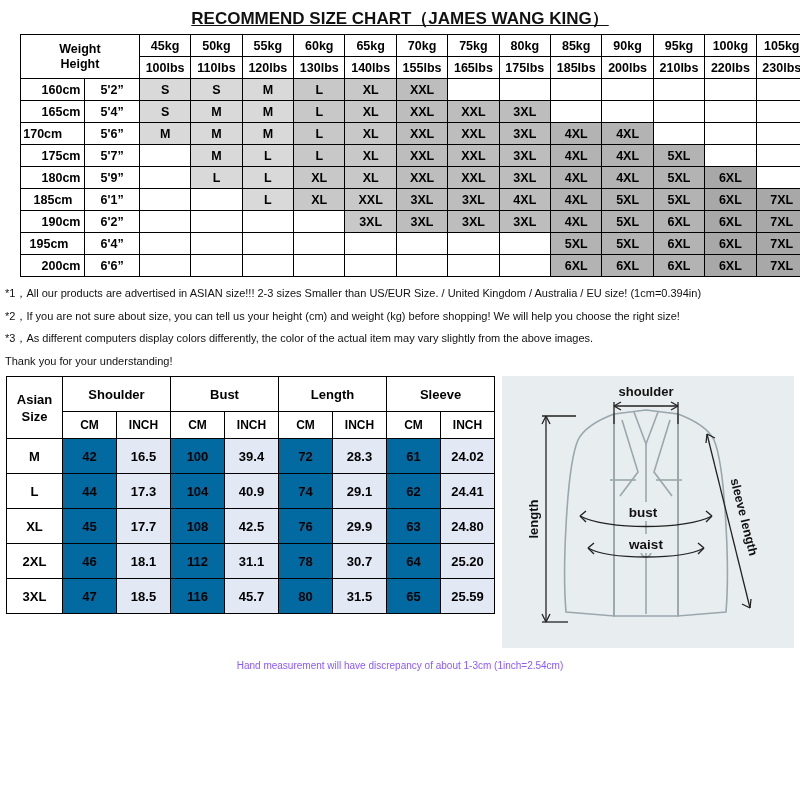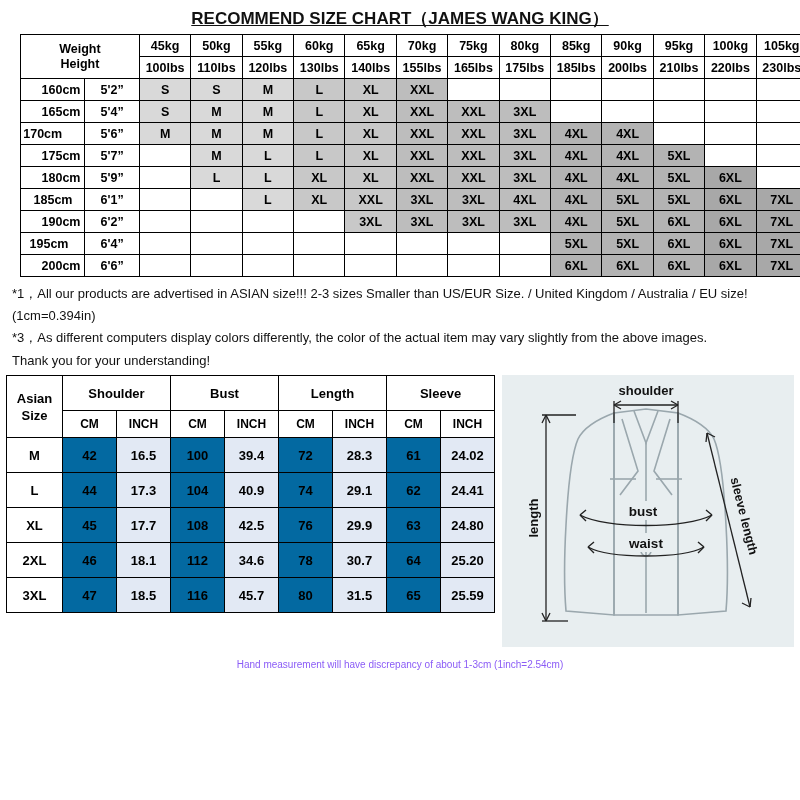--- a/index.html
+++ b/index.html
@@ -60,22 +60,22 @@
   }
   .wh-label {
     text-align: left;
     padding-left: 4px;
     font-size: 12.5px;
     line-height: 15px;
   }
   .row-kg td, .row-lb td { height: 20px; }
   
   .notes {
-    padding: 6px 8px 0 12px;
-    font-size: 13px;
+    padding: 6px 8px 0 5px;
+    font-size: 11px;
     line-height: 21.5px;
     color: #111;
   }
   .notes p { margin: 0 0 1px 0; }
   
   .bottom {
     position: relative;
     margin-top: 4px;
     height: 278px;
   }
@@ -332,20 +332,21 @@
           <td class="c-l4">6XL</td>
           <td class="c-l4">6XL</td>
           <td class="c-l5">6XL</td>
           <td class="c-l5">7XL</td>
         </tr>
       </tbody>
   </table>
 
   <div class="notes">
     <p>*1，All our products are advertised in ASIAN size!!! 2-3 sizes Smaller than US/EUR Size. / United Kingdom / Australia / EU size! (1cm=0.394in)</p>
+    <p>*2，If you are not sure about size, you can tell us your height (cm) and weight (kg) before shopping! We will help you choose the right size!</p>
     <p>*3，As different computers display colors differently, the color of the actual item may vary slightly from the above images.</p>
     <p>Thank you for your understanding!</p>
   </div>
 
   <div class="bottom">
 
     <table class="meas">
       <colgroup>
         <col style="width:56px">
         <col style="width:54px">
@@ -409,21 +410,21 @@
             <td class="blue-a">76</td>
             <td class="blue-b">29.9</td>
             <td class="blue-a">63</td>
             <td class="blue-b">24.80</td>
           </tr>
           <tr>
             <td class="sz-col">2XL</td>
             <td class="blue-a">46</td>
             <td class="blue-b">18.1</td>
             <td class="blue-a">112</td>
-            <td class="blue-b">34.6</td>
+            <td class="blue-b">31.1</td>
             <td class="blue-a">78</td>
             <td class="blue-b">30.7</td>
             <td class="blue-a">64</td>
             <td class="blue-b">25.20</td>
           </tr>
           <tr>
             <td class="sz-col">3XL</td>
             <td class="blue-a">47</td>
             <td class="blue-b">18.5</td>
             <td class="blue-a">116</td>

